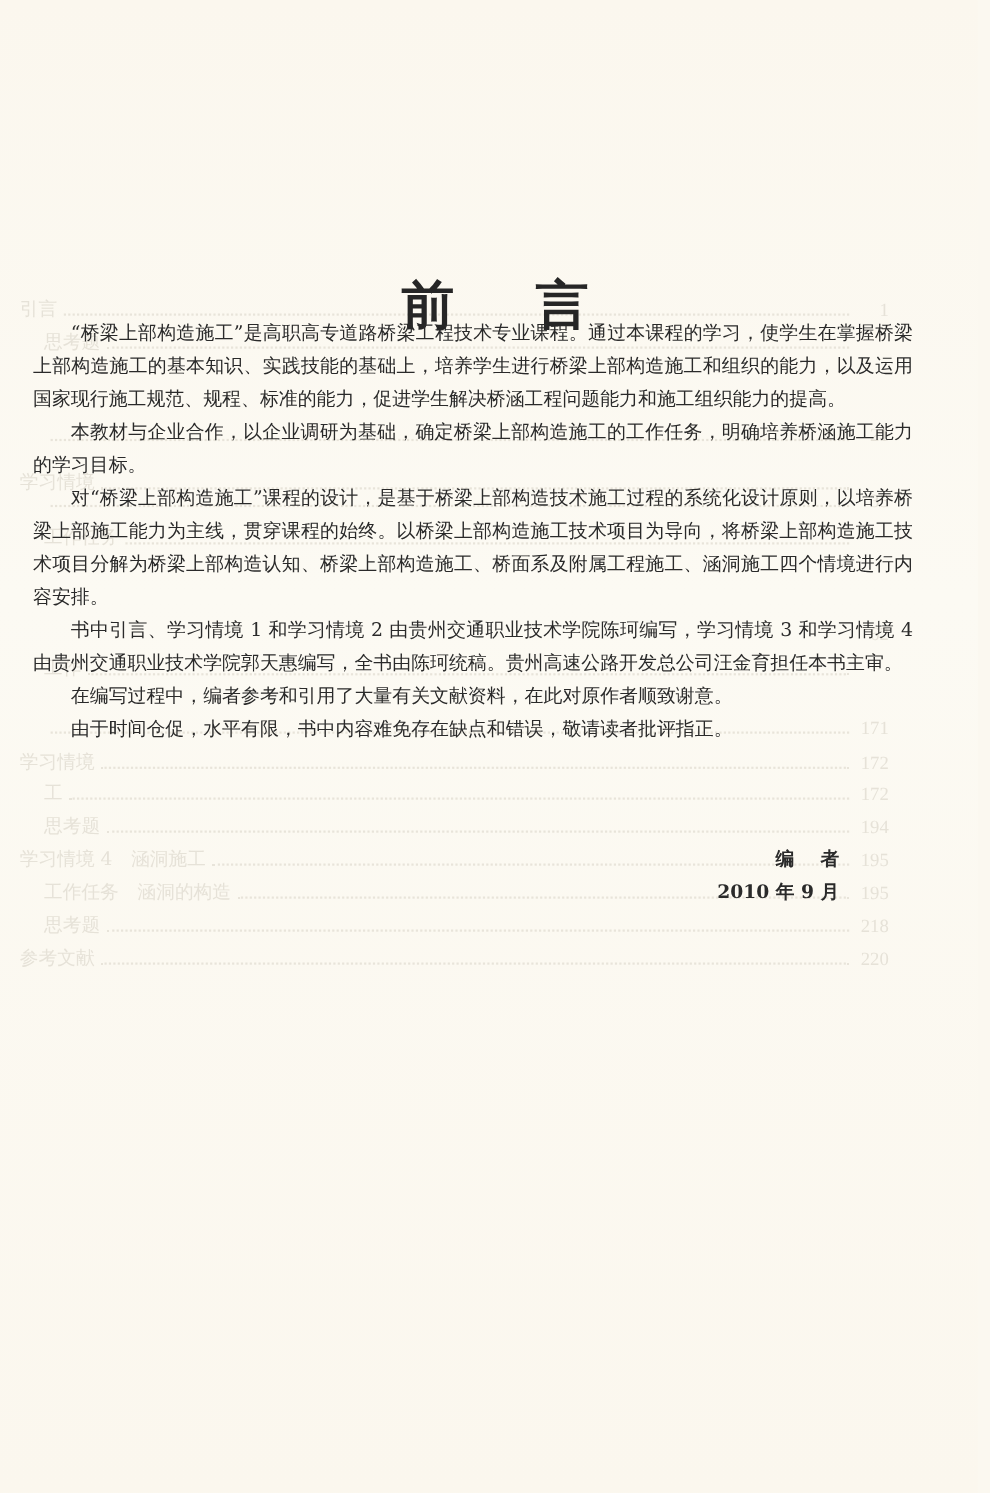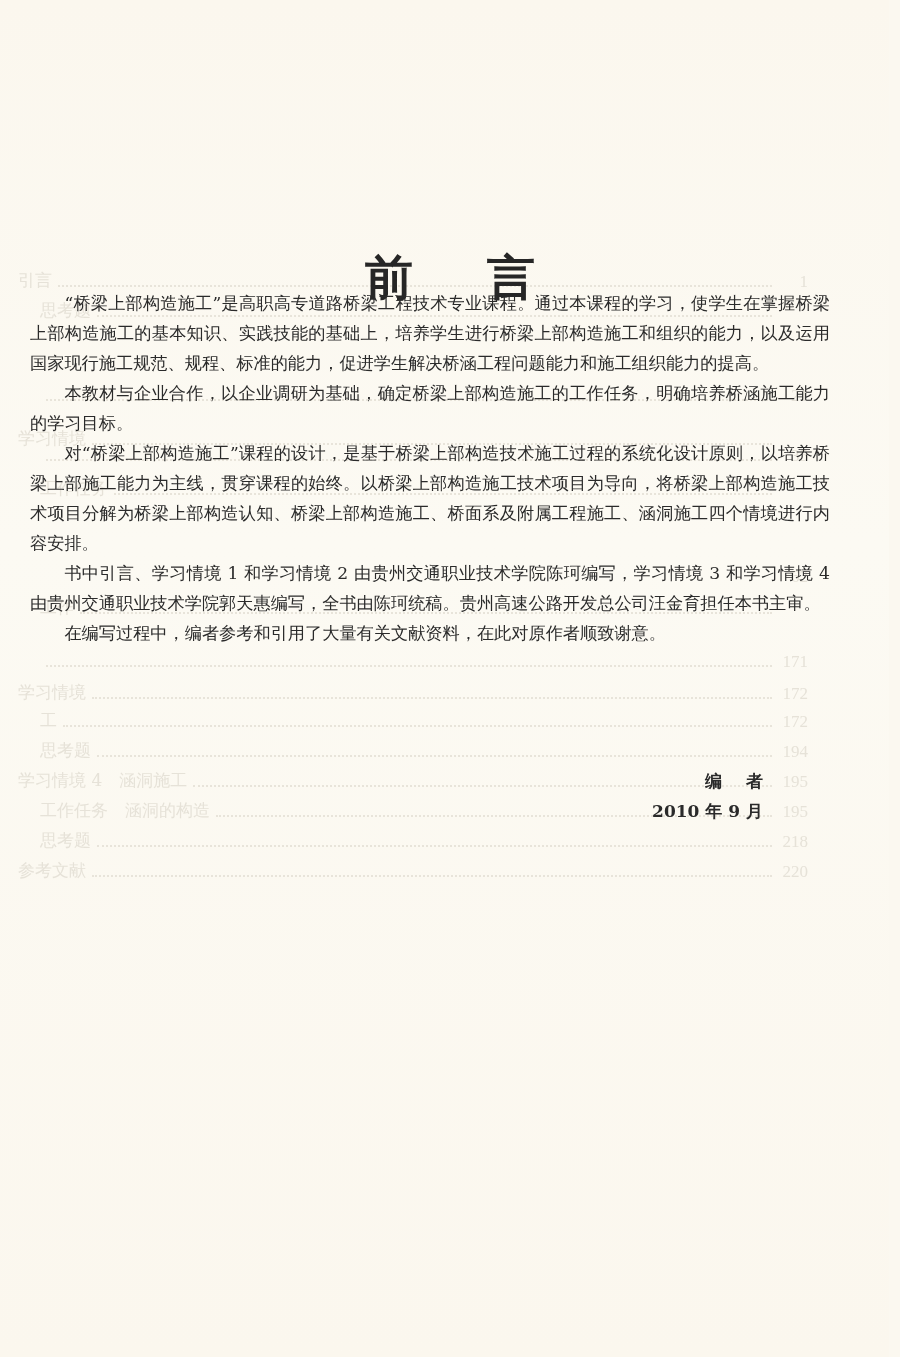--- a/index.html
+++ b/index.html
@@ -185,20 +185,21 @@
     </div>
 
   <h1 class="title">前言</h1>
 
   <div class="body-text">
     <p>“桥梁上部构造施工”是高职高专道路桥梁工程技术专业课程。通过本课程的学习，使学生在掌握桥梁上部构造施工的基本知识、实践技能的基础上，培养学生进行桥梁上部构造施工和组织的能力，以及运用国家现行施工规范、规程、标准的能力，促进学生解决桥涵工程问题能力和施工组织能力的提高。</p>
     <p>本教材与企业合作，以企业调研为基础，确定桥梁上部构造施工的工作任务，明确培养桥涵施工能力的学习目标。</p>
     <p>对“桥梁上部构造施工”课程的设计，是基于桥梁上部构造技术施工过程的系统化设计原则，以培养桥梁上部施工能力为主线，贯穿课程的始终。以桥梁上部构造施工技术项目为导向，将桥梁上部构造施工技术项目分解为桥梁上部构造认知、桥梁上部构造施工、桥面系及附属工程施工、涵洞施工四个情境进行内容安排。</p>
     <p>书中引言、学习情境 1 和学习情境 2 由贵州交通职业技术学院陈珂编写，学习情境 3 和学习情境 4 由贵州交通职业技术学院郭天惠编写，全书由陈珂统稿。贵州高速公路开发总公司汪金育担任本书主审。</p>
     <p>在编写过程中，编者参考和引用了大量有关文献资料，在此对原作者顺致谢意。</p>
+    <p>由于时间仓促，水平有限，书中内容难免存在缺点和错误，敬请读者批评指正。</p>
   </div>
 
   <div class="signature">
     <div class="editor">编者</div>
     <div>2010 年 9 月</div>
   </div>
 
 </div>
 
 </body></html>

